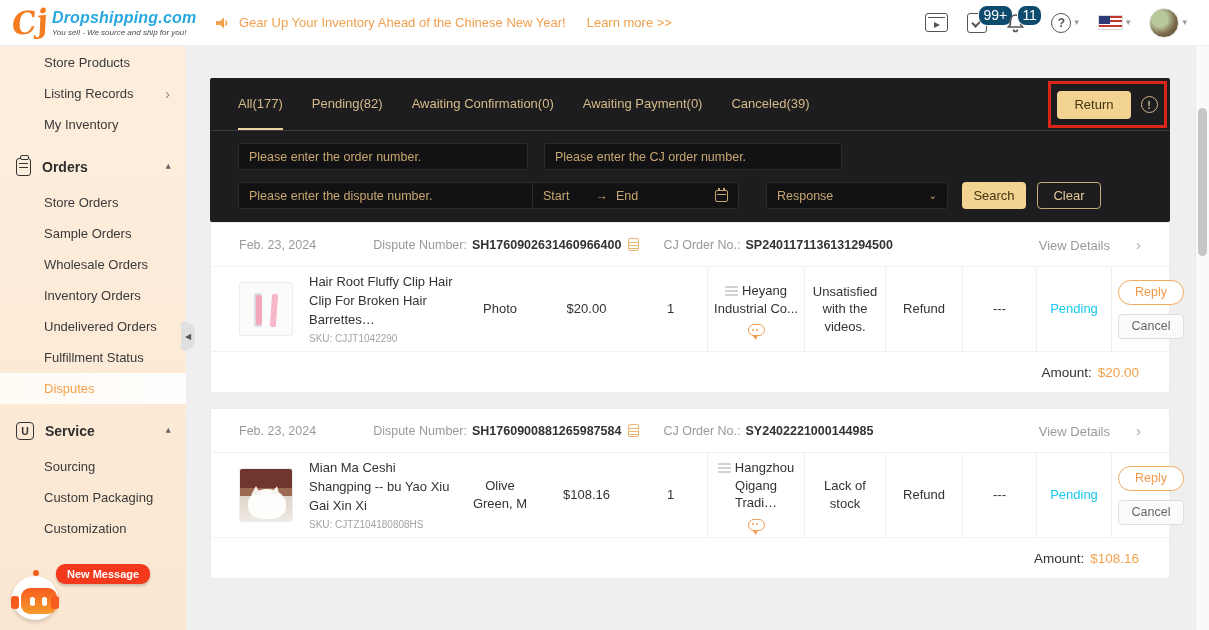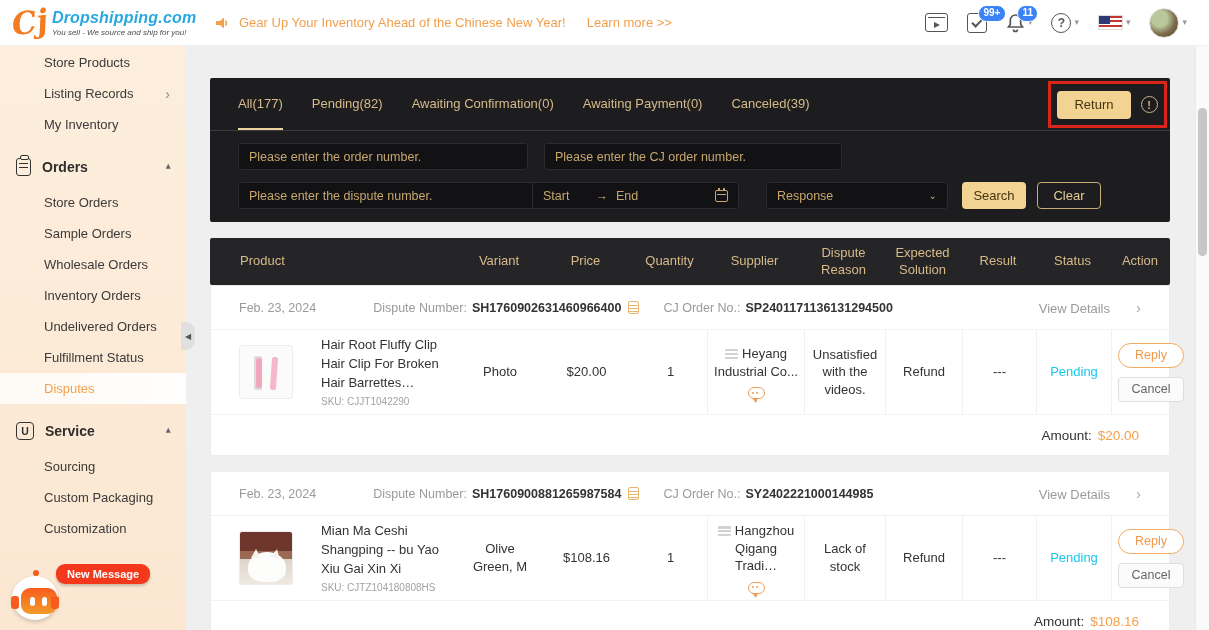--- a/index.html
+++ b/index.html
@@ -18,21 +18,21 @@
   .speaker-icon svg{display:block}
   .annc-text{color:#f0a04e;font-size:13px}
   .annc-link{color:#f0a04e;font-size:13px;margin-left:12px;cursor:pointer;text-decoration:none}
   .top-icons{margin-left:auto;display:flex;align-items:center;gap:19px;padding-right:22px}
   .tico{position:relative;display:flex;align-items:center;gap:3px;cursor:pointer}
   .icon-video{width:23px;height:19px;border:1.8px solid #555;border-radius:3px;position:relative}
   .icon-video::before{content:"";position:absolute;left:2px;right:2px;top:3px;border-top:1.8px solid #555}
   .icon-video::after{content:"";position:absolute;left:8px;top:8px;border-left:6px solid #555;border-top:3.5px solid transparent;border-bottom:3.5px solid transparent}
   .icon-task{width:20px;height:20px;border:1.8px solid #555;border-radius:3px;position:relative}
   .icon-task::before{content:"";position:absolute;left:4px;top:5px;width:8px;height:4px;border-left:2px solid #555;border-bottom:2px solid #555;transform:rotate(-45deg)}
-  .badge{position:absolute;top:-8px;left:11px;background:#3b82f6;color:#fff;font-size:10px;font-weight:bold;line-height:1;padding:2.5px 4.5px;border-radius:9px;border:1.5px solid #fff;white-space:nowrap}
+  .badge{position:absolute;top:-8px;left:11px;background:#0c4a6e;color:#fff;font-size:14px;font-weight:normal;line-height:1;padding:2.5px 4.5px;border-radius:9px;border:1.5px solid #fff;white-space:nowrap}
   .icon-bell svg{display:block}
   .caret{color:#999;font-size:9px;line-height:1}
   .icon-help{width:20px;height:20px;border:1.7px solid #555;border-radius:50%;display:flex;align-items:center;justify-content:center;font-size:12px;color:#555;font-weight:bold}
   .flag{width:25px;height:15px;background:repeating-linear-gradient(180deg,#c5362e 0 2.2px,#fff 2.2px 4.3px);position:relative;border:.5px solid #ddd}
   .flag::before{content:"";position:absolute;left:0;top:0;width:11px;height:8px;background:#2c3b78}
   .avatar{width:30px;height:30px;border-radius:50%;background:radial-gradient(circle at 35% 35%,#b9c89a 0 30%,#7d6b4e 60%,#54431f 100%);border:1px solid #e5e5e5}
 
   
   .sidebar{position:absolute;top:46px;left:0;width:186px;bottom:0;background:linear-gradient(180deg,#fdeedd 0%,#fcead6 60%,#fbe7d2 100%);padding-top:1px;z-index:5}
   .side-item{height:31px;display:flex;align-items:center;padding-left:44px;padding-right:10px;color:#3a3a3a;font-size:13px;cursor:pointer}
@@ -98,21 +98,21 @@
   .card-head .lbl{margin-left:57px}
   .card-head .lbl2{margin-left:24px}
   .card-head .num{color:#333;font-weight:bold;margin-left:5px}
   .doc-icon{width:11px;height:13px;border:1.4px solid #eab66f;border-radius:2px;margin-left:7px;background:linear-gradient(180deg,transparent 3px,#eab66f 3px 4px,transparent 4px 6px,#eab66f 6px 7px,transparent 7px 9px,#eab66f 9px 10px,transparent 10px);cursor:pointer;flex:0 0 auto}
   .vd{margin-left:auto;display:flex;align-items:flex-end;gap:26px;color:#9a9a9a;font-size:13px;cursor:pointer}
   .vd .chev{font-size:15px;color:#aaa}
 
   .row{height:85px;border-bottom:1px solid #f2f2f2;align-items:stretch;font-size:13px;color:#333}
   .cell{display:flex;flex-direction:column;align-items:center;justify-content:center;text-align:center;padding:4px 6px;line-height:1.35}
   .cell.sep{border-left:1px solid #f0f0f0}
-  .cell-product{flex-direction:row;justify-content:flex-start;text-align:left;padding-left:28px;gap:28px}
+  .cell-product{flex-direction:row;justify-content:flex-start;text-align:left;padding-left:28px;gap:16px}
   .p-img{width:54px;height:54px;border:1px solid #ececec;border-radius:3px;flex:0 0 auto;position:relative;overflow:hidden;background:#fbfbfb}
   .img-clips .bar1{position:absolute;left:14px;top:10px;width:8px;height:34px;background:#d9dde3;border-radius:2px}
   .img-clips .bar2{position:absolute;left:16px;top:12px;width:6px;height:30px;background:#f2a7bc;border-radius:2px}
   .img-clips .bar3{position:absolute;left:31px;top:11px;width:6px;height:33px;background:#f6b7c9;border-radius:2px;transform:rotate(4deg)}
   .img-cat{background:linear-gradient(180deg,#6f362d 0 36%,#9c6a52 36% 52%,#ded4ca 52%,#efe9e2 100%)}
   .img-cat .body{position:absolute;left:8px;bottom:2px;width:38px;height:30px;background:#fdfdfc;border-radius:50% 50% 40% 40%}
   .img-cat .ear{position:absolute;bottom:26px;width:0;height:0;border-left:5px solid transparent;border-right:5px solid transparent;border-bottom:9px solid #f6f3ef}
   .img-cat .ear.l{left:11px}.img-cat .ear.r{left:31px;transform:rotate(14deg)}
   .p-info{max-width:165px}
   .p-title{color:#333;line-height:1.45}
@@ -285,32 +285,20 @@
         </div>
         <div class="f-input f-response">
           <span>Response</span>
           <span class="sel-caret">⌄</span>
         </div>
         <button class="btn-search">Search</button>
         <button class="btn-clear">Clear</button>
       </div>
     </div>
 
-    <div class="table-head grid-cols">
-      <span class="th first">Product</span>
-      <span class="th">Variant</span>
-      <span class="th">Price</span>
-      <span class="th">Quantity</span>
-      <span class="th">Supplier</span>
-      <span class="th">Dispute Reason</span>
-      <span class="th">Expected Solution</span>
-      <span class="th">Result</span>
-      <span class="th">Status</span>
-      <span class="th">Action</span>
-    </div>
 
     <section class="card">
       <div class="card-head">
         <span>Feb. 23, 2024</span>
         <span class="lbl">Dispute Number:</span>
         <span class="num">SH1760902631460966400</span>
         <span class="doc-icon"></span>
         <span class="lbl2">CJ Order No.:</span>
         <span class="num">SP2401171136131294500</span>
         <span class="vd">

